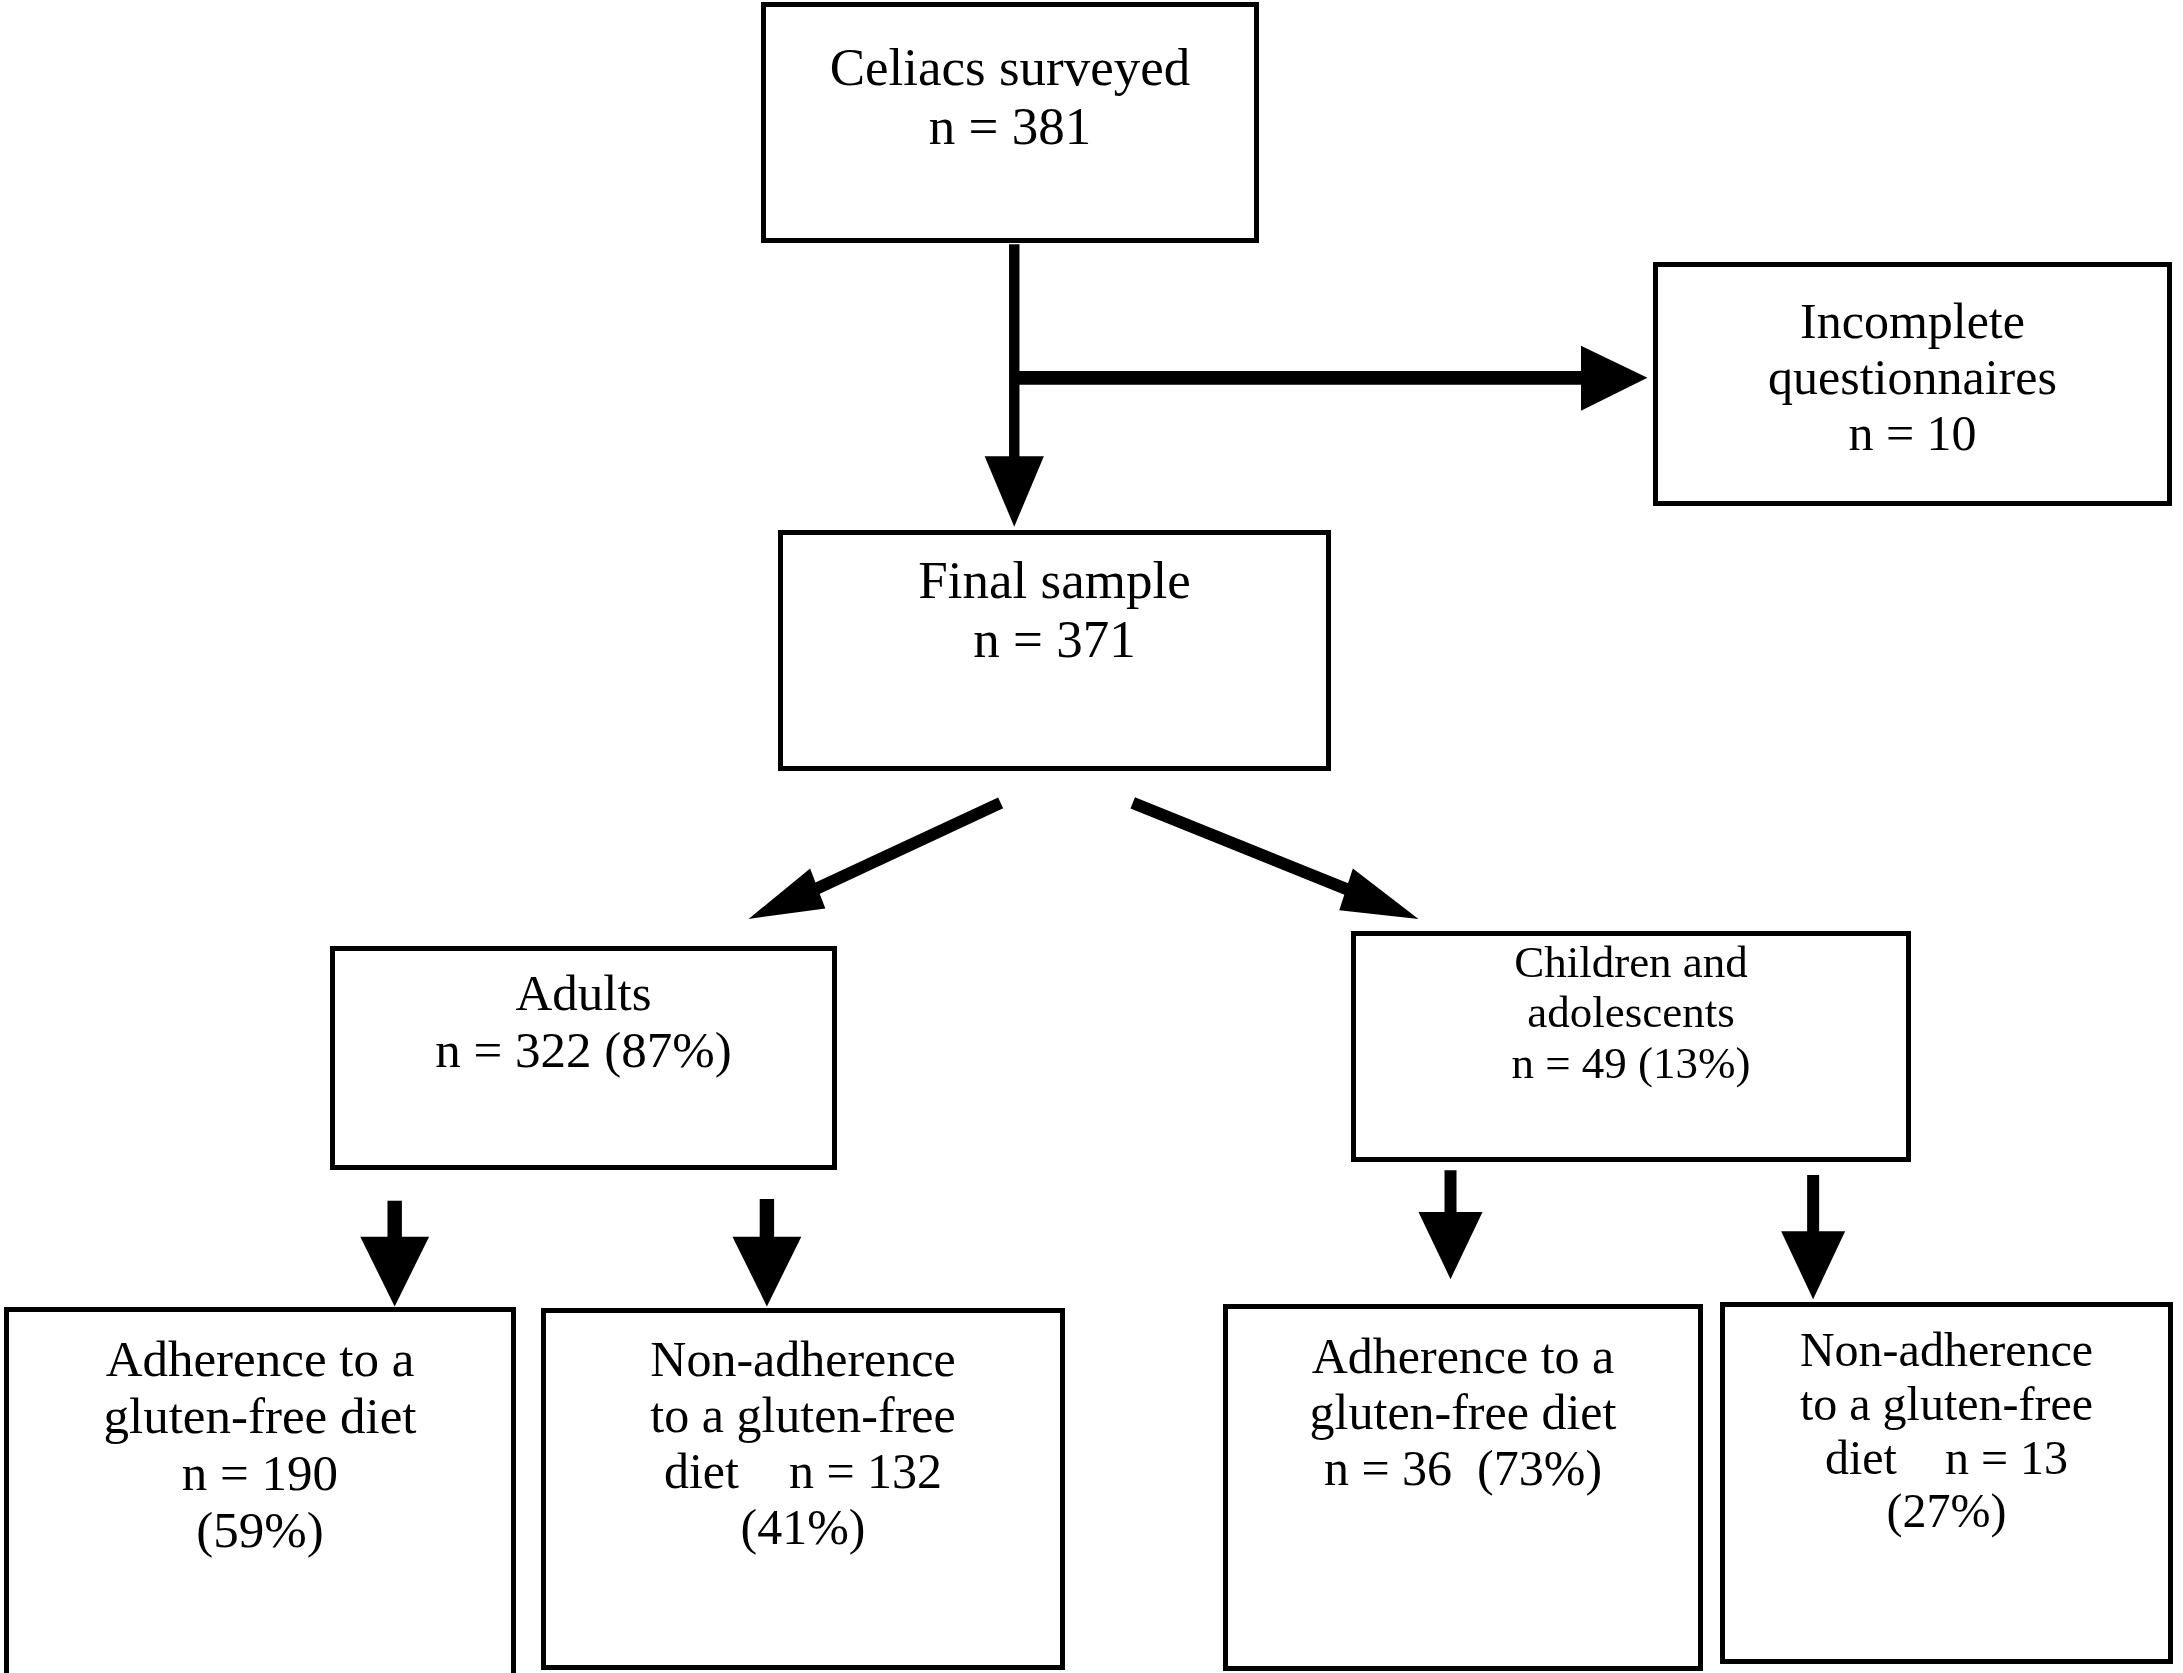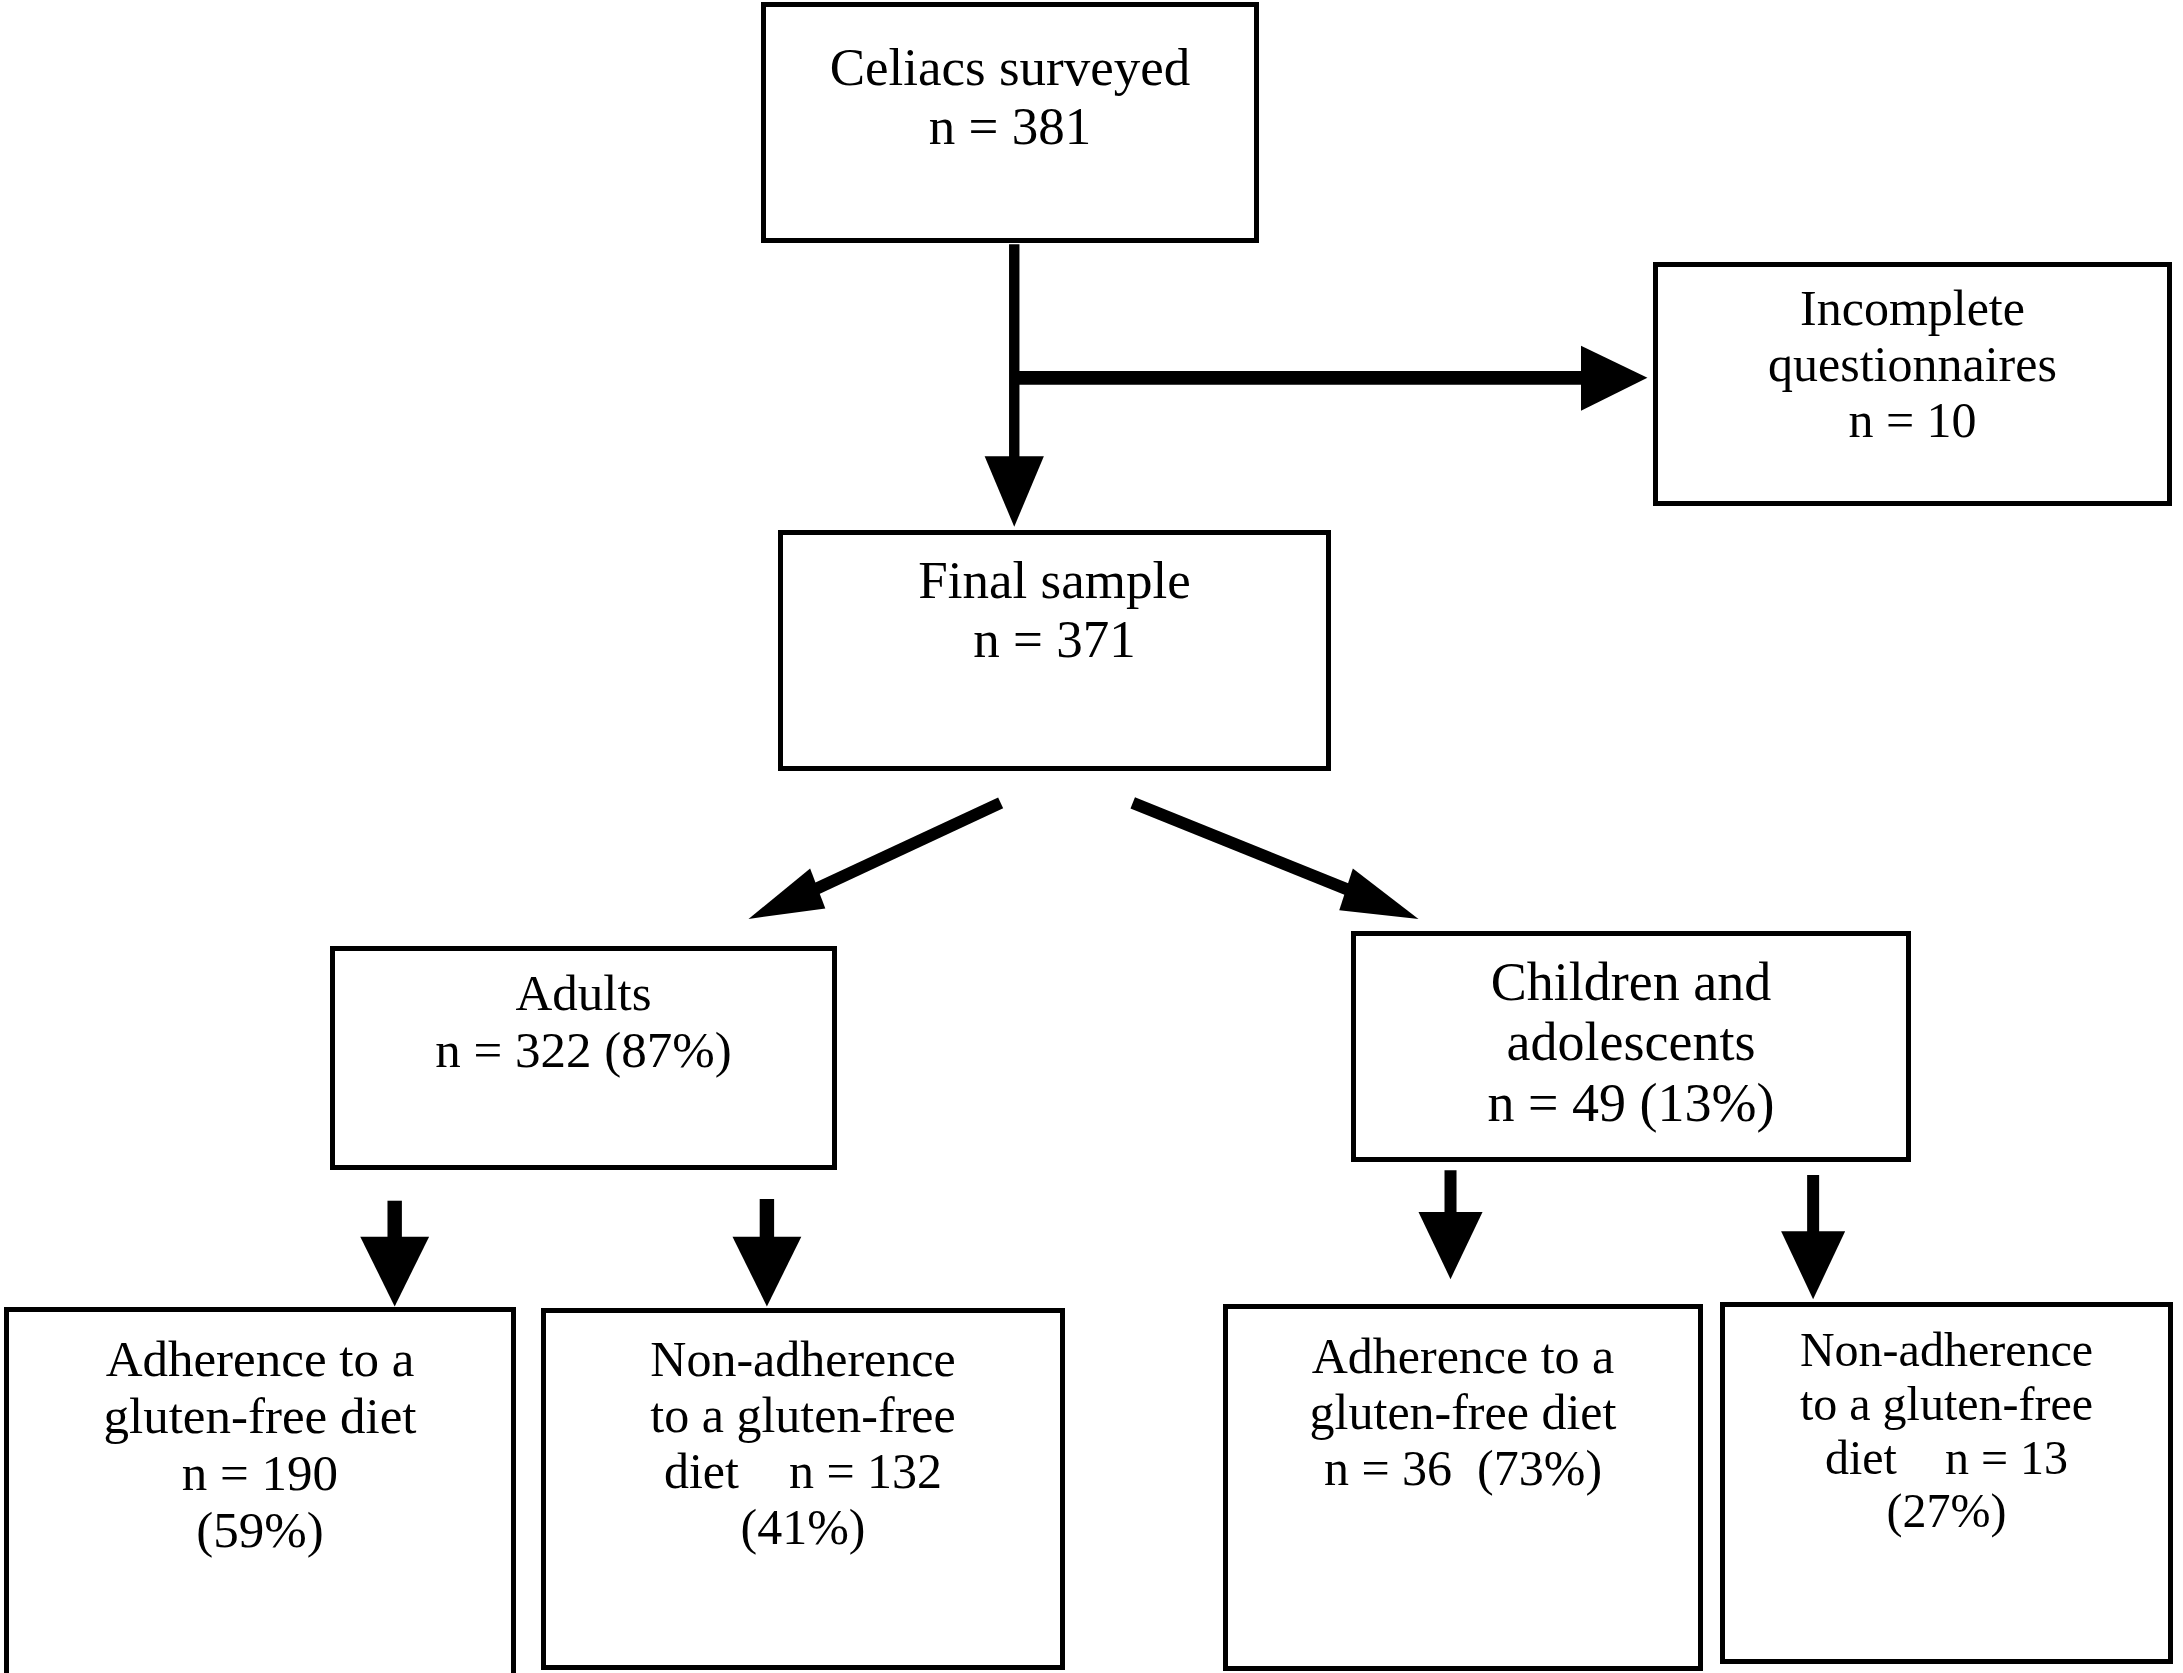--- a/index.html
+++ b/index.html
@@ -44,37 +44,37 @@
   }
 
   
   #node-celiacs {
     left: 761px; top: 1.6px; width: 498px; height: 241px;
     padding-top: 31px;
     font-size: 53px;
   }
   #node-incomplete {
     left: 1653px; top: 262px; width: 519px; height: 244px;
-    padding-top: 13px;
+    padding-top: 26px;
     font-size: 50px;
   }
   #node-final {
     left: 778px; top: 530px; width: 553px; height: 241px;
     padding-top: 16px;
     font-size: 53px;
   }
   #node-adults {
     left: 330px; top: 946px; width: 507px; height: 224px;
     padding-top: 14px;
     font-size: 51px;
   }
   #node-children {
     left: 1351px; top: 931px; width: 560px; height: 231px;
-    padding-top: 16px;
-    font-size: 54px;
+    padding-top: 1px;
+    font-size: 45px;
   }
   #node-adults-adh {
     left: 4px; top: 1307px; width: 512px; height: 376px;
     padding-top: 19px;
     font-size: 51px;
   }
   #node-adults-nonadh {
     left: 541px; top: 1308px; width: 524px; height: 362px;
     padding-top: 17.6px;
     font-size: 50px;

